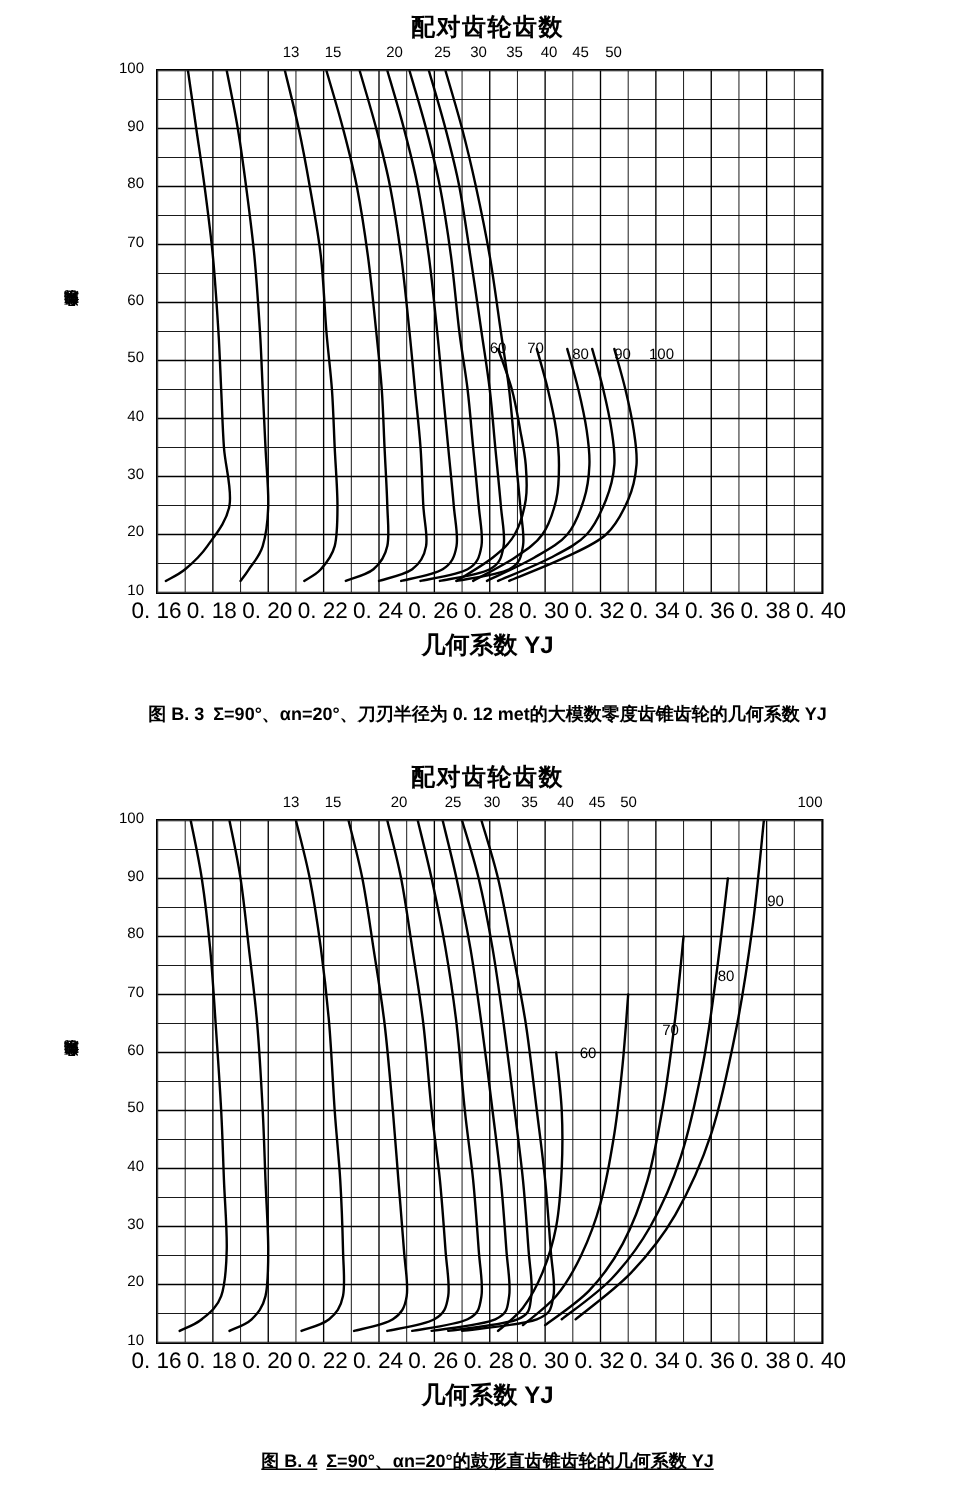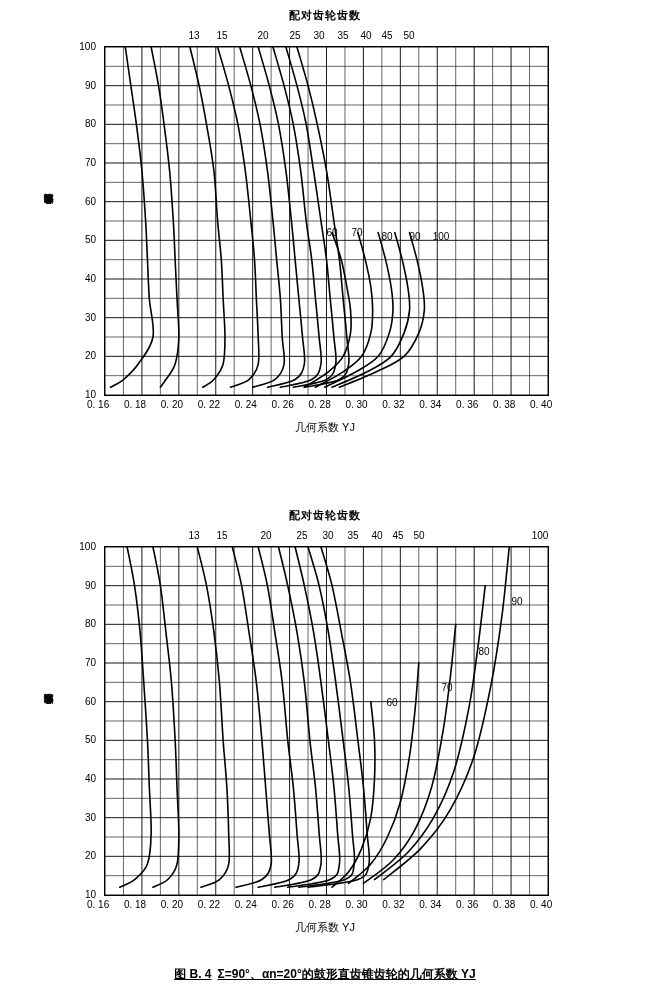--- a/index.html
+++ b/index.html
@@ -25,21 +25,21 @@
     left: 0;
     width: 650px;
   }
   #fig1 { top: 0px; height: 500px; }
   #fig2 { top: 500px; height: 497px; }
 
   .top-title {
     position: absolute;
     width: 650px;
     text-align: center;
-    font-size: 11px;
+    font-size: 16px;
     font-family: "Liberation Sans", sans-serif;
     font-weight: bold;
     letter-spacing: 1px;
   }
   .plot-area {
     position: absolute;
     border: 1.6px solid #000;
     background: #fff;
     overflow: hidden;
   }
@@ -47,33 +47,34 @@
   .ytick-label {
     position: absolute;
     font-size: 10px;
     font-family: "Liberation Sans", sans-serif;
     text-align: right;
     width: 26px;
     transform: translateY(-50%);
   }
   .xtick-label {
     position: absolute;
-    font-size: 10px;
-    font-family: "Liberation Sans", sans-serif;
-    text-align: left;
+    font-size: 15px;
+    font-family: "Liberation Sans", sans-serif;
+    text-align: right;
     width: 34px;
     transform: translateX(-50%);
     white-space: nowrap;
   }
   .xaxis-title {
     position: absolute;
     width: 650px;
     text-align: center;
-    font-size: 11px;
-    font-family: "Liberation Sans", sans-serif;
+    font-size: 16px;
+    font-family: "Liberation Sans", sans-serif;
+    font-weight: bold;
   }
   .yaxis-title {
     position: absolute;
     font-size: 10px;
     font-family: "Liberation Sans", sans-serif;
     writing-mode: vertical-rl;
     transform: rotate(180deg);
     white-space: nowrap;
     letter-spacing: 0px;
   }
@@ -213,20 +214,23 @@
     <div class="xtick-label" style="left:399.3px; top:399px;">0. 32</div>
     <div class="xtick-label" style="left:436.2px; top:399px;">0. 34</div>
     <div class="xtick-label" style="left:473.1px; top:399px;">0. 36</div>
     <div class="xtick-label" style="left:510.1px; top:399px;">0. 38</div>
     <div class="xtick-label" style="left:547px; top:399px;">0. 40</div>
 
     <div class="xaxis-title" style="top:420px;">
       <span>几何系数 YJ</span>
     </div>
 
+    <div class="caption" style="top:468px;">
+      <span class="cap-num">图 B. 3</span><span>Σ=90°、αn=20°、刀刃半径为 0. 12 met的大模数零度齿锥齿轮的几何系数 YJ</span>
+    </div>
   </div>
 
   <div class="figure-block" id="fig2">
 
     <div class="top-title" style="top:8px;">配对齿轮齿数</div>
 
     <div class="curve-label" style="left:194px; top:30px;">13</div>
     <div class="curve-label" style="left:222px; top:30px;">15</div>
     <div class="curve-label" style="left:266px; top:30px;">20</div>
     <div class="curve-label" style="left:302px; top:30px;">25</div>

